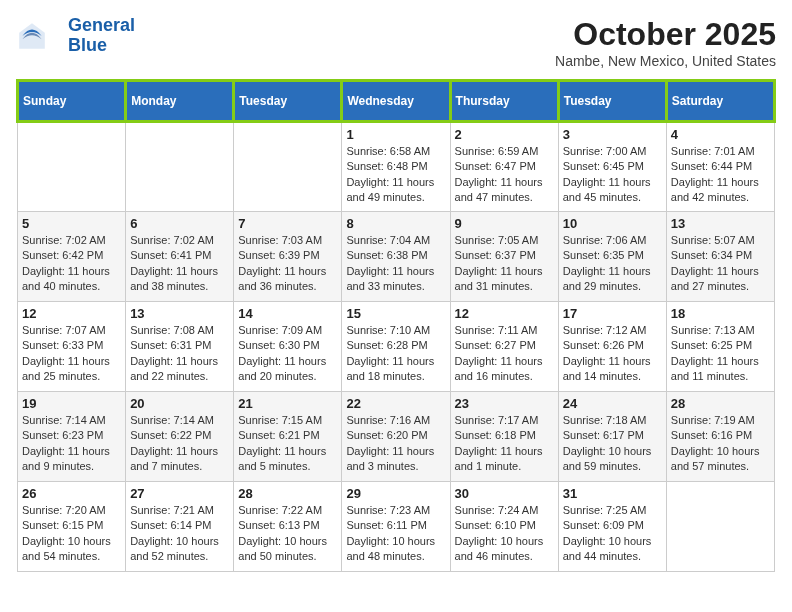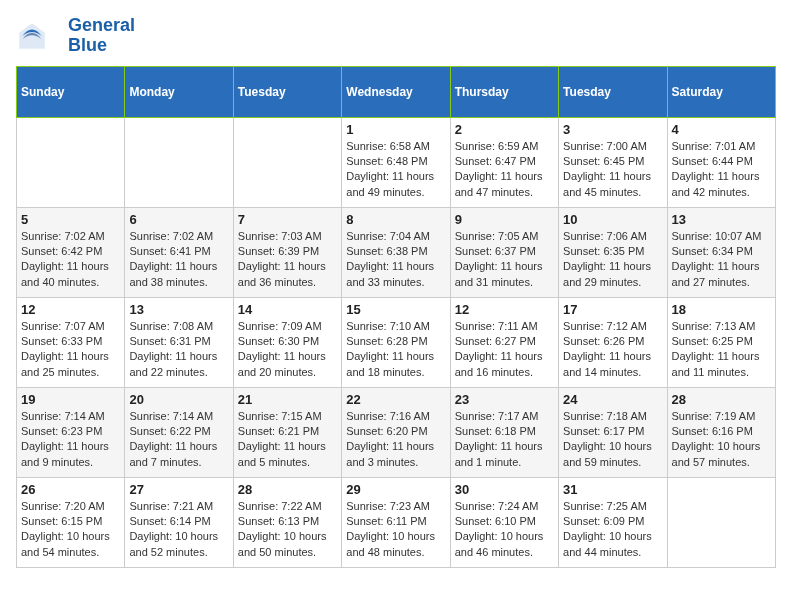--- a/index.html
+++ b/index.html
@@ -47,23 +47,23 @@
     table {
       width: 100%;
       border-collapse: collapse;
       table-layout: fixed;
     }
     thead tr th {
       background-color: #2a6ebb;
       color: #fff;
       font-size: 12px;
       font-weight: bold;
-      padding: 18px 4px;
+      padding: 12px 4px;
       text-align: left;
-      border: 1px solid #84cc16;
+      border: 3px solid #84cc16;
     }
     tbody tr td {
       vertical-align: top;
       border: 1px solid #ccc;
       padding: 4px;
       height: 90px;
       background: #fff;
     }
     tbody tr:nth-child(even) td {
       background: #f5f5f5;
@@ -89,20 +89,24 @@
     <svg class="logo-icon" viewBox="0 0 40 40">
       <path d="M20 4 L36 16 L36 36 L4 36 L4 16 Z" fill="#2a6ebb" opacity="0.15"></path>
       <path d="M8 20 Q20 4 32 20 Q20 10 8 20Z" fill="#2a6ebb"></path>
       <path d="M8 24 Q20 8 32 24 Q20 14 8 24Z" fill="#1a4a8a" opacity="0.6"></path>
     </svg>
     <div class="logo-text">
       <div><span>General</span></div>
       <div><span>Blue</span></div>
     </div>
   </div>
+  <div class="title-block">
+    <div class="month-title">October 2025</div>
+    <div class="location">Nambe, New Mexico, United States</div>
+  </div>
 </div>
 
 <table>
   <thead>
     <tr>
     <th>Sunday</th>
         <th>Monday</th>
         <th>Tuesday</th>
         <th>Wednesday</th>
         <th>Thursday</th>
@@ -182,21 +186,21 @@
         </td>
         <td>
           <div class="day-number">10</div>
           <div class="day-info">Sunrise: 7:06 AM
 Sunset: 6:35 PM
 Daylight: 11 hours
 and 29 minutes.</div>
         </td>
         <td>
           <div class="day-number">13</div>
-          <div class="day-info">Sunrise: 10:07 AM
+          <div class="day-info">Sunrise: 5:07 AM
 Sunset: 6:34 PM
 Daylight: 11 hours
 and 27 minutes.</div>
         </td>
       </tr>
       <tr>
         <td>
           <div class="day-number">12</div>
           <div class="day-info">Sunrise: 7:07 AM
 Sunset: 6:33 PM

